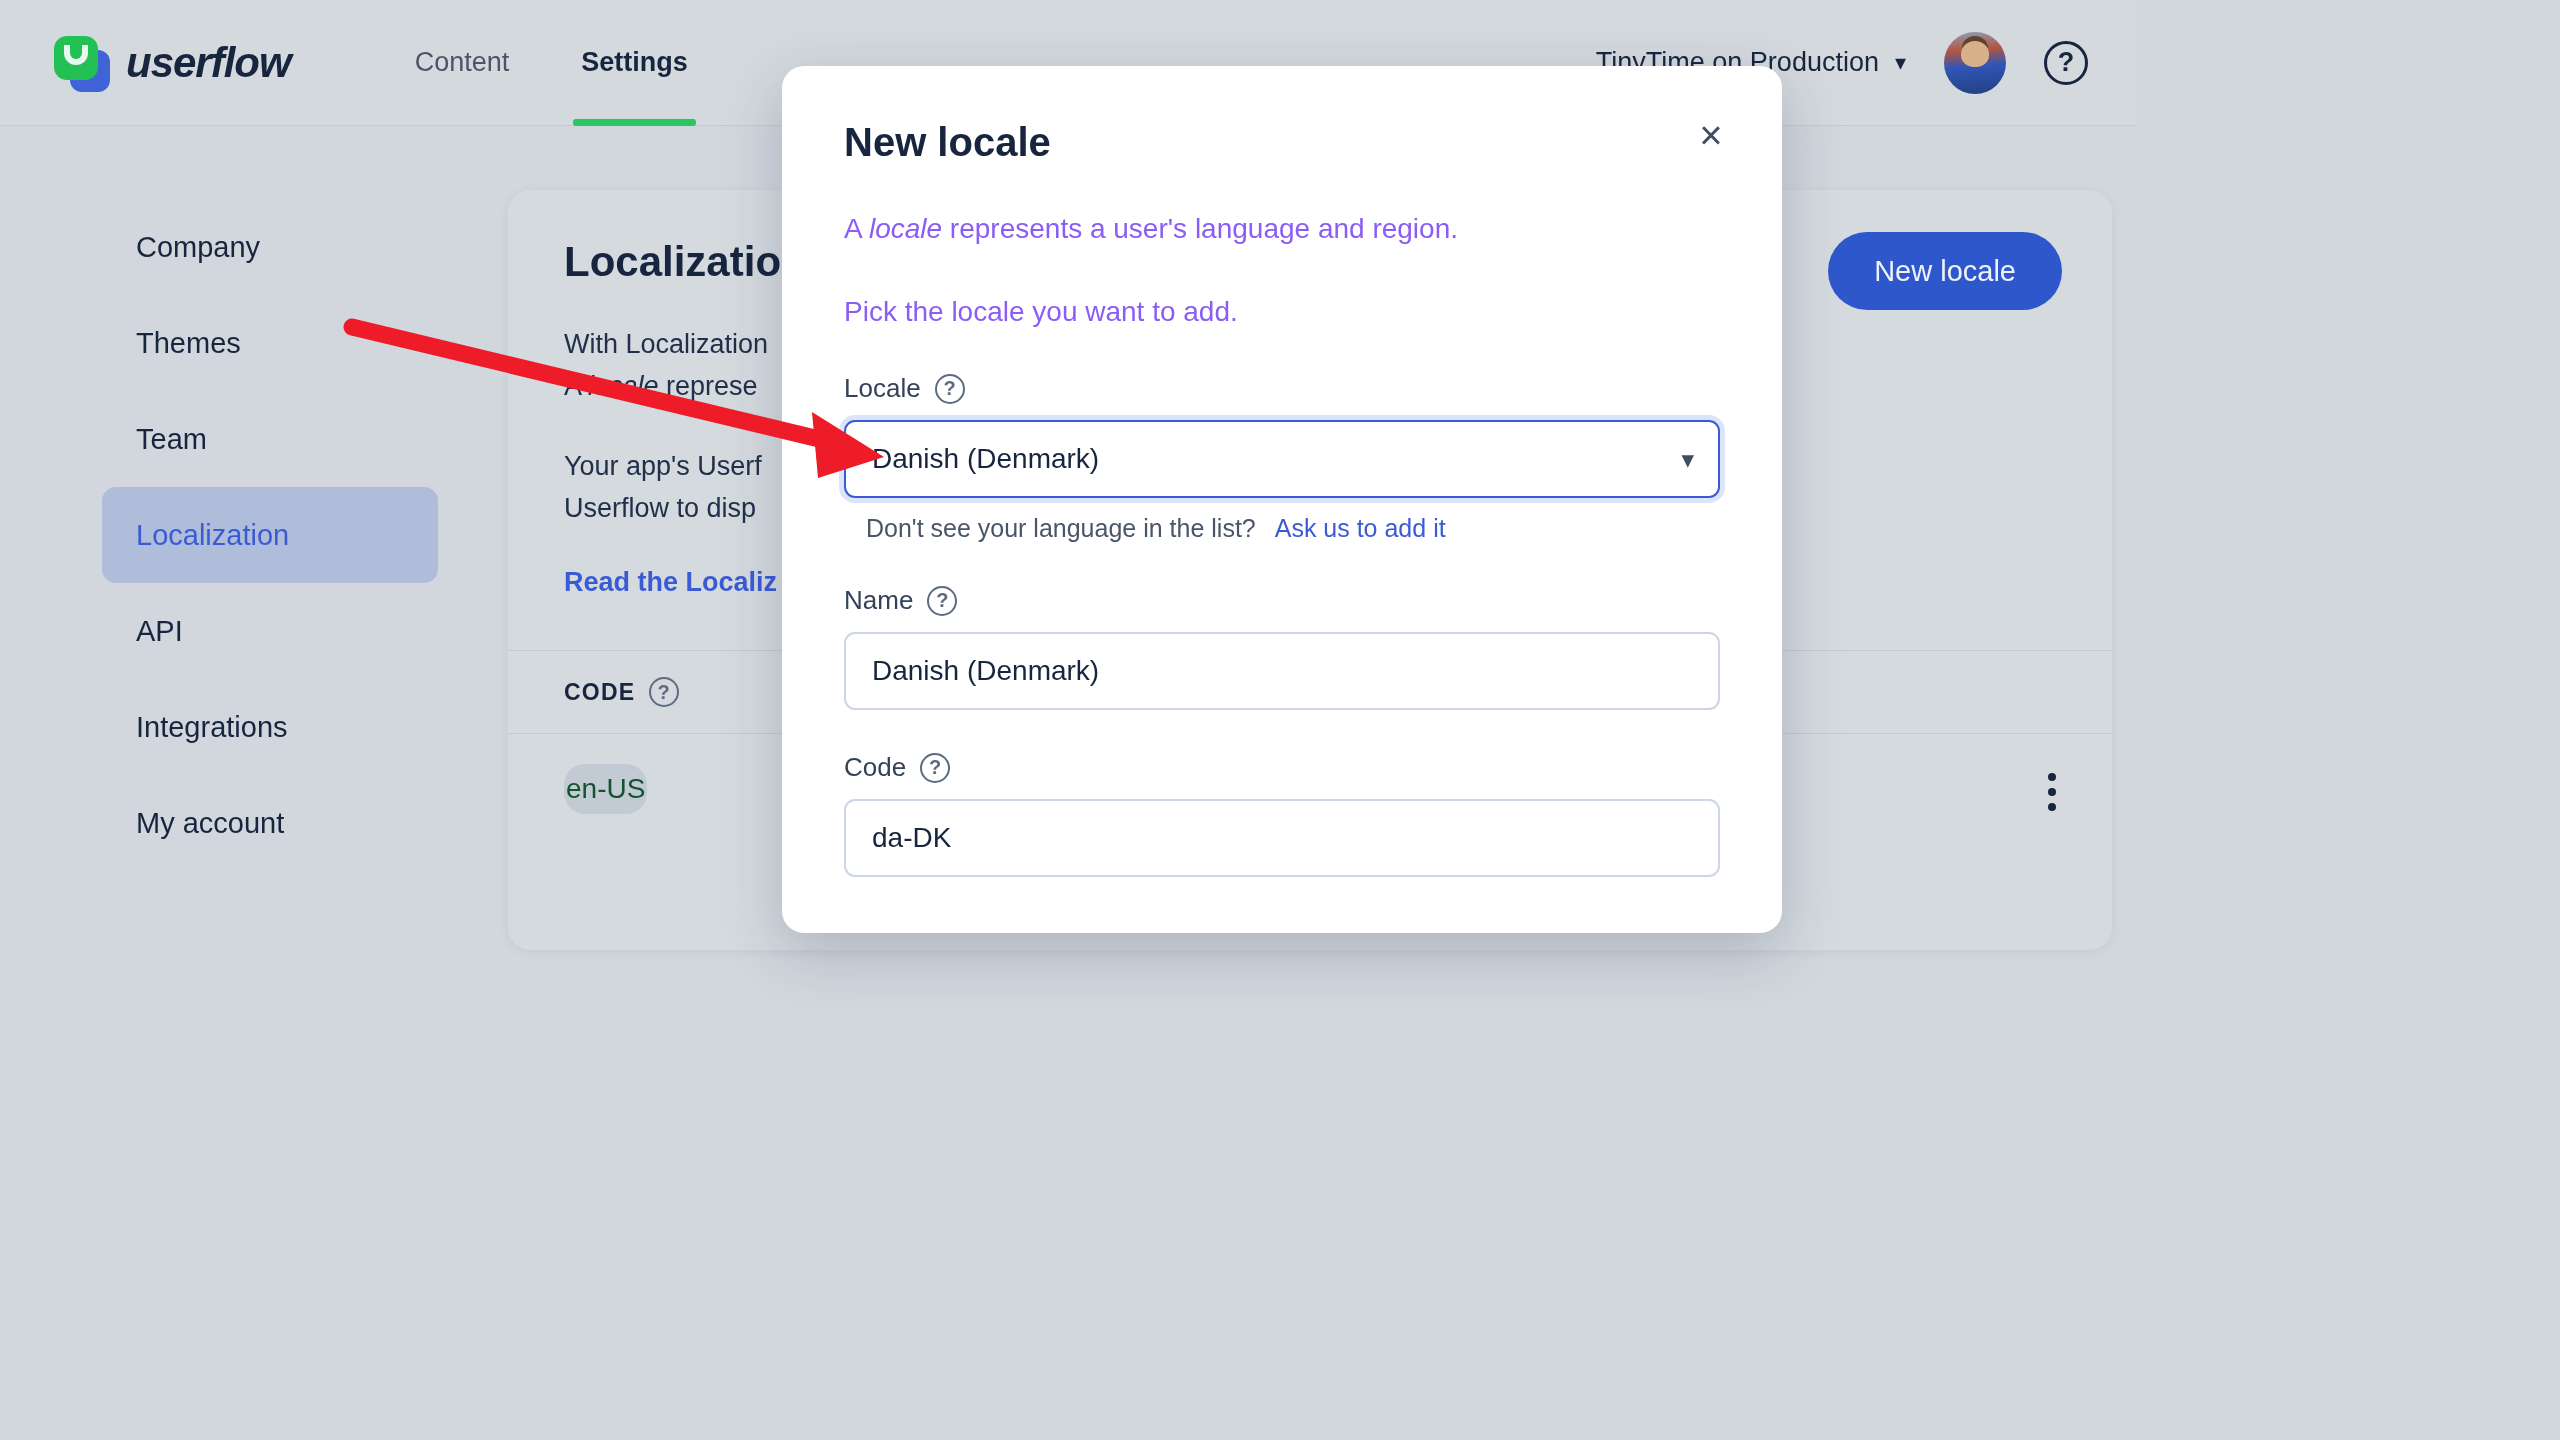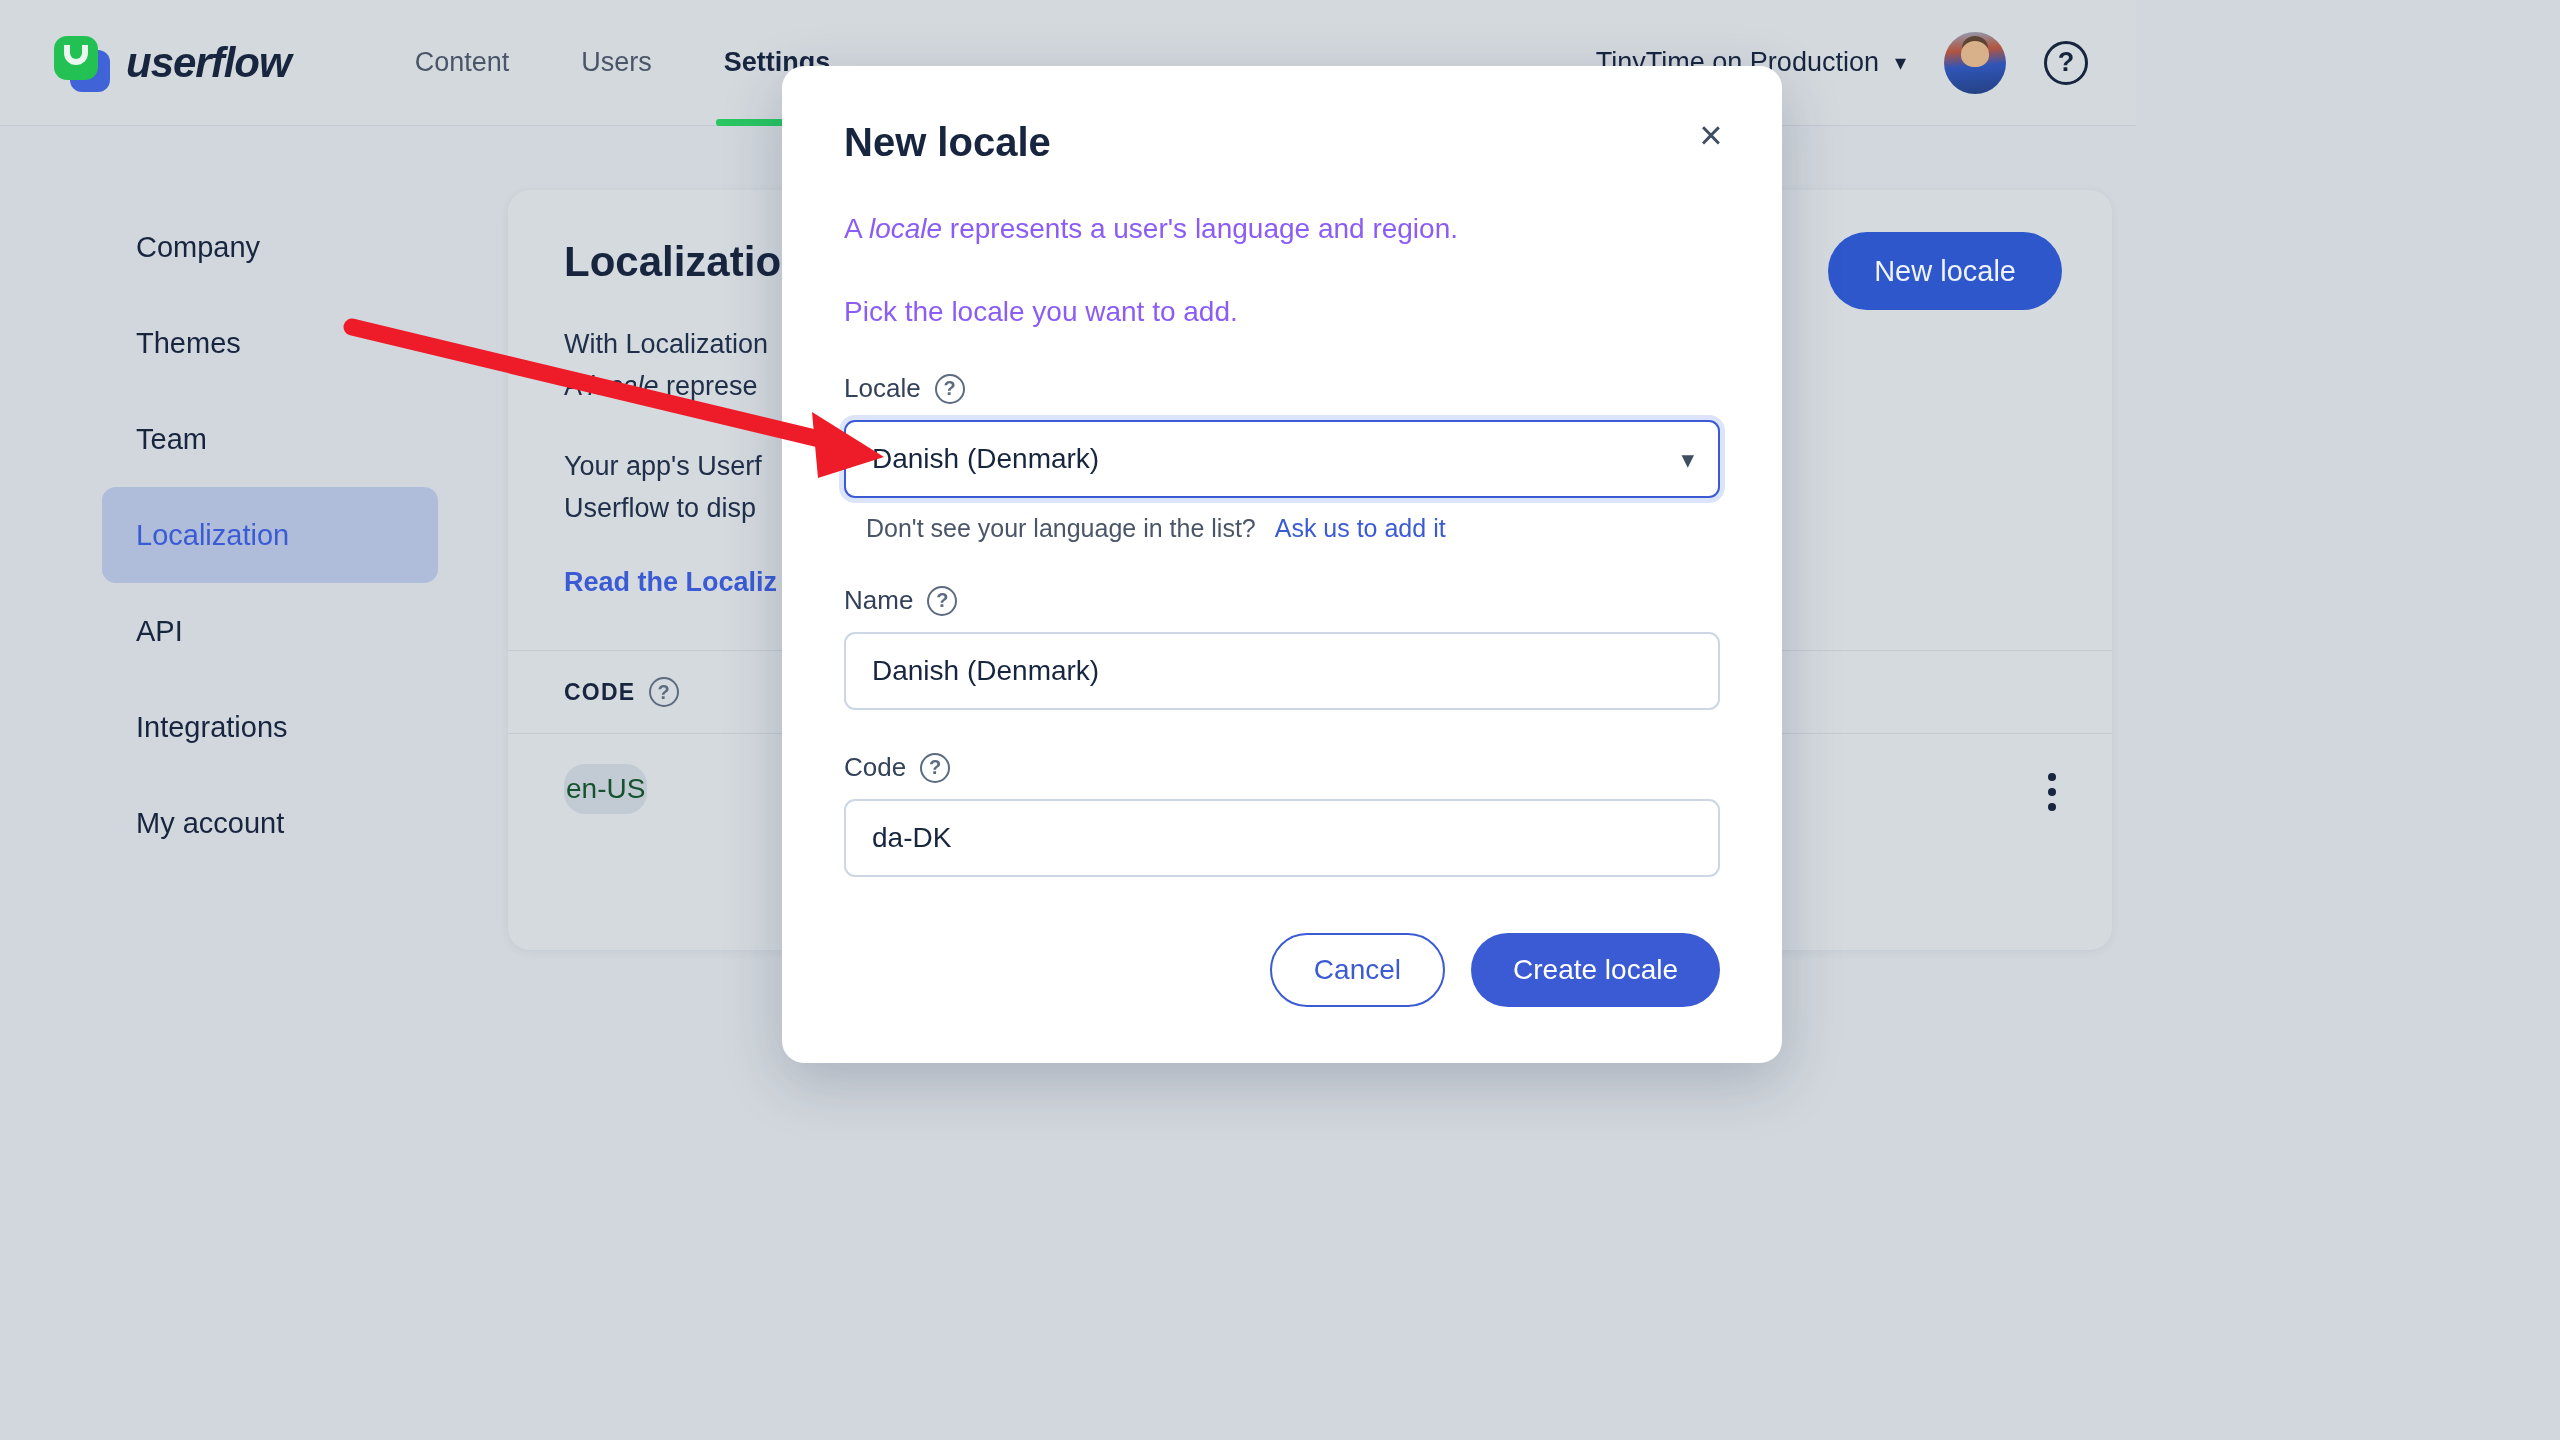--- a/index.html
+++ b/index.html
@@ -423,23 +423,20 @@
         <div class="sq-blue"></div>
         <div class="sq-green"></div>
         <div class="u-glyph"></div>
       </div>
       <div id="brand-word">userflow</div>
     </div>
 
     <div id="nav-tabs">
       <div class="nav-tab">
         <span>Content</span>
-      </div>
-      <div class="nav-tab">
-        <span>Users</span>
       </div>
       <div class="nav-tab active">
         <span>Settings</span>
       </div>
     </div>
 
     <div id="topnav-right">
       <div id="env-switcher">
         <span>TinyTime on Production</span>
         <span class="chev">▾</span>
@@ -571,26 +568,18 @@
   </div>
 
   <div class="field-group">
     <div class="field-label">
       <span>Code</span>
       <span class="q-icon">?</span>
     </div>
     <input class="field-control" id="code-input" value="da-DK" style="">
   </div>
 
-  <div id="modal-footer">
-    <button class="btn" id="btn-cancel">
-      <span>Cancel</span>
-    </button>
-    <button class="btn" id="btn-create">
-      <span>Create locale</span>
-    </button>
-  </div>
 </div>
 
 <svg id="annotation-arrow" viewBox="0 0 2560 1440">
   <line x1="352" y1="327" x2="840" y2="444" stroke="#ed1c28" stroke-width="17" stroke-linecap="round"></line>
   <polygon points="884,457 812,412 818,478" fill="#ed1c28"></polygon>
 </svg>
 
 </body></html>

